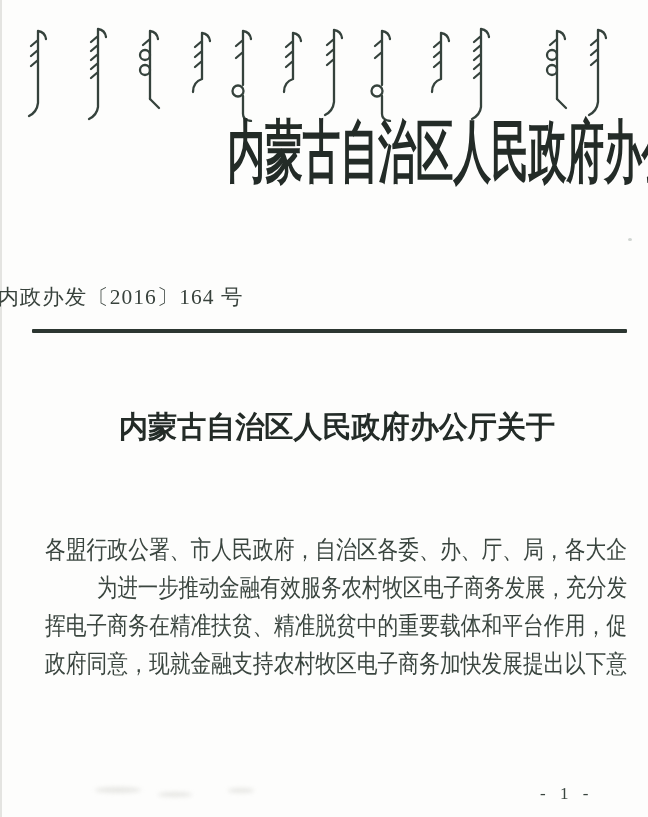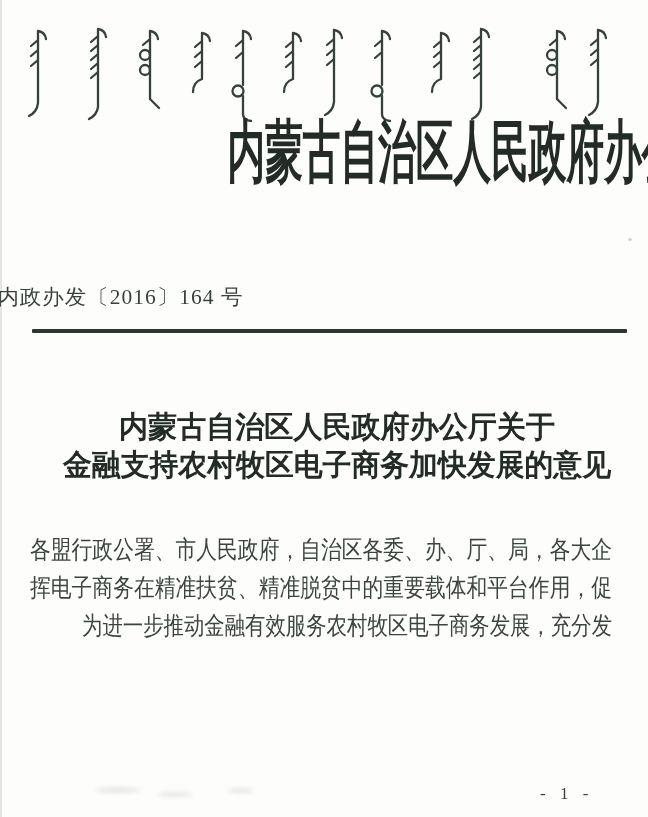--- a/index.html
+++ b/index.html
@@ -31,21 +31,21 @@
     position:absolute;top:329px;left:32px;width:595px;height:4px;
     background:#2c3631;border-radius:1px;
   }
   .doc-title{position:absolute;top:408px;left:0;width:648px;text-align:center;}
   .doc-title .t-row{height:38px;line-height:38px;white-space:nowrap;margin-left:26px;}
   .doc-title .t-row span{
     display:inline-block;font-size:30px;font-weight:bold;color:#232b27;
     transform-origin:50% 50%;
   }
   .body-text{position:absolute;top:531px;left:30px;width:600px;}
-  .body-text .line{height:38px;line-height:38px;white-space:nowrap;}
+  .body-text .line{height:38px;line-height:38px;white-space:nowrap;margin-left:15px;}
   .body-text .line span{
     display:inline-block;font-size:25px;color:#3a453f;
     transform-origin:0 50%;
   }
   .body-text .line.indent span{margin-left:52px;}
   .page-number{
     position:absolute;top:784px;left:540px;
     font-size:17px;letter-spacing:5px;color:#3a453f;white-space:nowrap;
   }
   .speck{
@@ -109,34 +109,34 @@
   <div class="doc-number-row">
     <span class="doc-number" style="transform: scaleX(1.0218);">内政办发〔2016〕164 号</span>
   </div>
 
   <div class="divider-rule"></div>
 
   <div class="doc-title">
     <div class="t-row">
       <span style="transform: scaleX(0.9689);">内蒙古自治区人民政府办公厅关于</span>
     </div>
-    <div class="t-row">
-      <span style="transform: scaleX(0.9614);">金融支持农村牧区电子商务加快发展的意见</span>
-    </div>
   </div>
 
   <div class="body-text">
     <div class="line">
       <span style="transform: scaleX(0.8314);">各盟行政公署、市人民政府，自治区各委、办、厅、局，各大企</span>
     </div>
+    <div class="line indent">
+      <span style="transform: scaleX(0.8154);">为进一步推动金融有效服务农村牧区电子商务发展，充分发</span>
+    </div>
     <div class="line">
       <span style="transform: scaleX(0.8314);">挥电子商务在精准扶贫、精准脱贫中的重要载体和平台作用，促</span>
     </div>
-    <div class="line indent">
-      <span style="transform: scaleX(0.8154);">为进一步推动金融有效服务农村牧区电子商务发展，充分发</span>
+    <div class="line">
+      <span style="transform: scaleX(0.8314);">政府同意，现就金融支持农村牧区电子商务加快发展提出以下意</span>
     </div>
   </div>
 
   <div class="page-number">- 1 -</div>
 
   <div class="speck"></div>
   <div class="smudge s1"></div>
   <div class="smudge s2"></div>
   <div class="smudge s3"></div>
 

